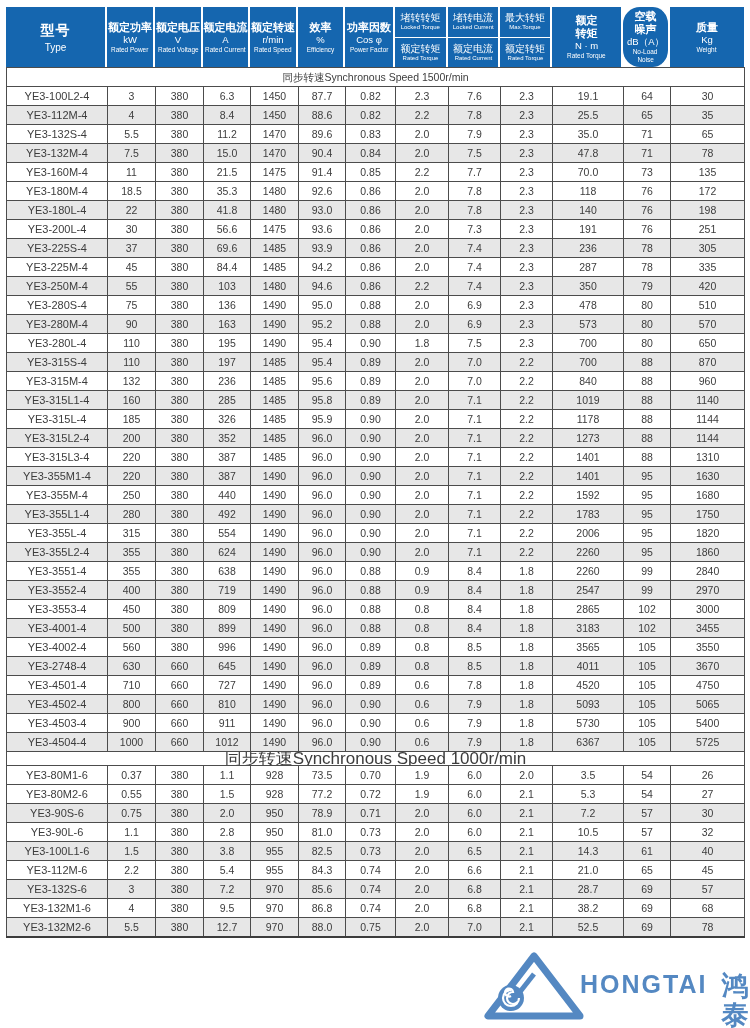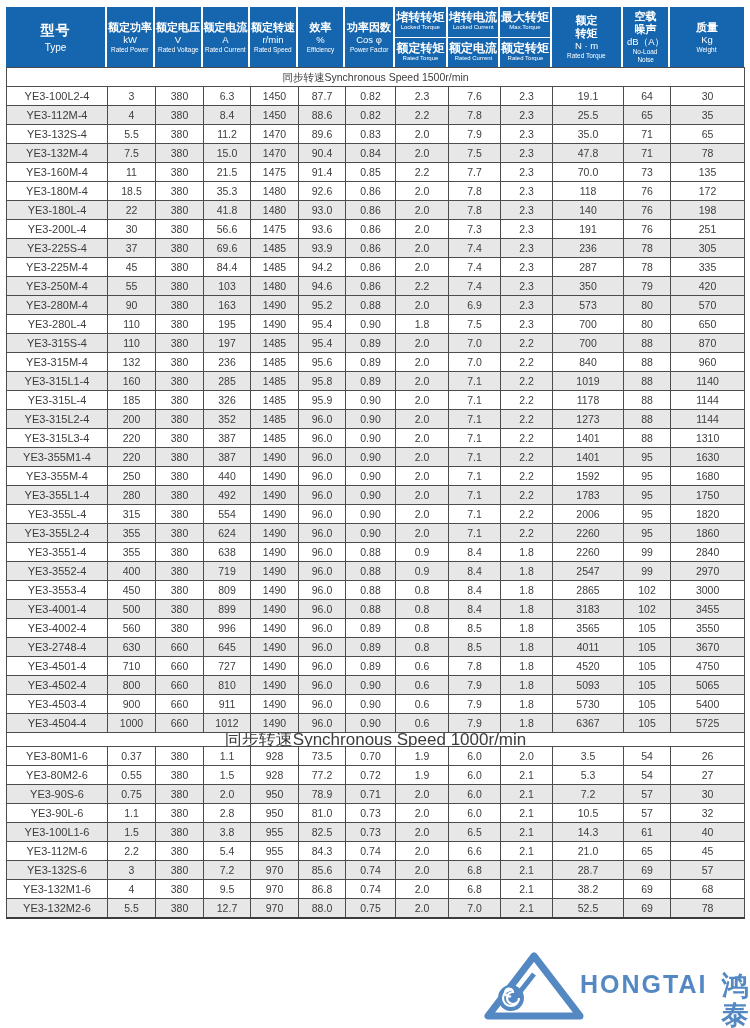--- a/index.html
+++ b/index.html
@@ -16,21 +16,21 @@
   .hcell:last-child { border-right:none; }
   .h-zh-lg { font-size:14px; font-weight:bold; letter-spacing:1px; }
   .h-en-lg { font-size:10px; margin-top:2px; }
   .h-zh { font-size:11px; font-weight:bold; line-height:13px; white-space:nowrap; }
   .h-unit { font-size:9.5px; line-height:12px; }
   .h-en { font-size:6.8px; line-height:8px; white-space:nowrap; transform:scale(.95); }
   .ratio-cell { padding:0; justify-content:stretch; }
   .ratio-half { flex:1; display:flex; flex-direction:column; align-items:center;
                 justify-content:center; width:100%; }
   .ratio-half.top { border-bottom:1px solid #ffffff; }
-  .r-zh { font-size:12px; font-weight:bold; line-height:11px; white-space:nowrap; }
+  .r-zh { font-size:10px; font-weight:normal; line-height:11px; white-space:nowrap; }
   .r-en { font-size:6.5px; line-height:8px; white-space:nowrap; transform:scale(.92); }
 
   
   table.data { width:738px; border-collapse:collapse; table-layout:fixed;
                border:1px solid #4c4c4c; border-bottom:2px solid #3c3c3c; }
   table.data td { border:1px solid #4c4c4c; text-align:center; vertical-align:middle;
                   font-size:10.5px; color:#3c3c3c; height:19px; line-height:12px;
                   background:#ffffff; overflow:hidden; white-space:nowrap; }
   table.data td.type { font-size:11px; }
   table.data tr.gray td { background:#e7e7e7; }
@@ -125,21 +125,21 @@
             <div class="r-zh">额定转矩</div>
             <div class="r-en">Rated Torque</div>
           </div>
         </div>
         <div class="hcell" style="flex: 0 0 71px;">
           <div class="h-zh">额定</div>
           <div class="h-zh">转矩</div>
           <div class="h-unit">N · m</div>
           <div class="h-en">Rated Torque</div>
         </div>
-        <div class="hcell" style="flex: 0 0 47px;">
+        <div class="hcell" style="flex: 0 0 47px; border-radius: 17px;">
           <div class="h-zh">空载</div>
           <div class="h-zh">噪声</div>
           <div class="h-unit">dB（A）</div>
           <div class="h-en">No-Load</div>
           <div class="h-en">Noise</div>
         </div>
         <div class="hcell" style="flex: 0 0 74px;">
           <div class="h-zh">质量</div>
           <div class="h-unit">Kg</div>
           <div class="h-en">Weight</div>
@@ -323,20 +323,35 @@
             <td>1480</td>
             <td>94.6</td>
             <td>0.86</td>
             <td>2.2</td>
             <td>7.4</td>
             <td>2.3</td>
             <td>350</td>
             <td>79</td>
             <td>420</td>
           </tr>
+          <tr class="">
+            <td class="type">YE3-280S-4</td>
+            <td>75</td>
+            <td>380</td>
+            <td>136</td>
+            <td>1490</td>
+            <td>95.0</td>
+            <td>0.88</td>
+            <td>2.0</td>
+            <td>6.9</td>
+            <td>2.3</td>
+            <td>478</td>
+            <td>80</td>
+            <td>510</td>
+          </tr>
           <tr class="gray">
             <td class="type">YE3-280M-4</td>
             <td>90</td>
             <td>380</td>
             <td>163</td>
             <td>1490</td>
             <td>95.2</td>
             <td>0.88</td>
             <td>2.0</td>
             <td>6.9</td>

